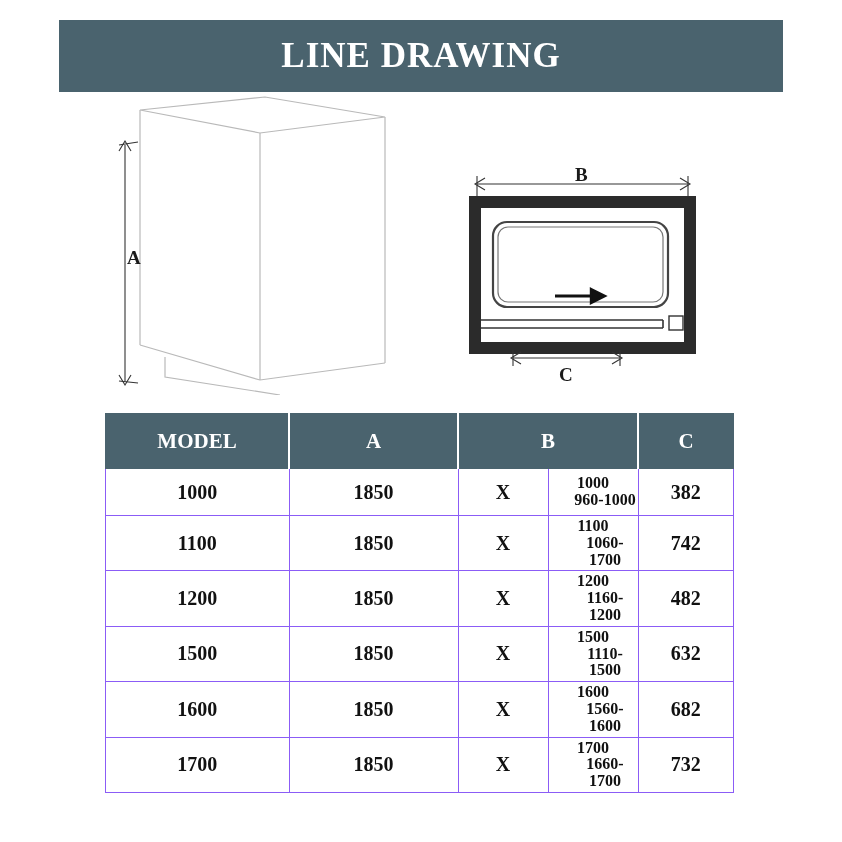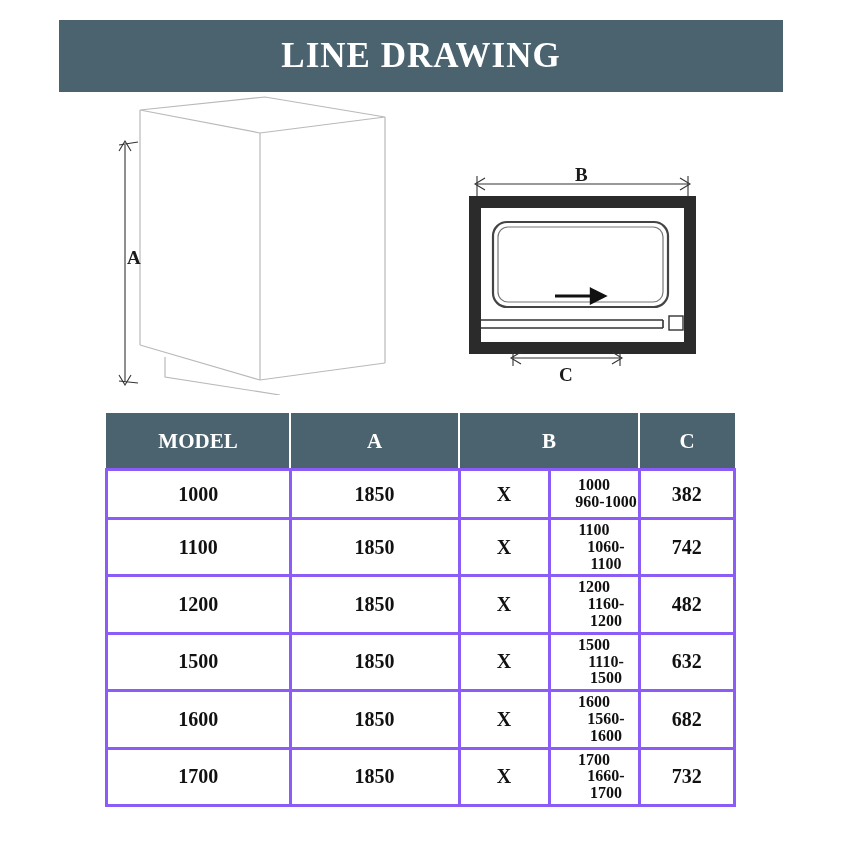--- a/index.html
+++ b/index.html
@@ -88,21 +88,21 @@
     height: 52px;
     border: 1px solid #4a636e;
     text-align: center;
     margin-top: 44px;
   }
   table.spec th.sep {
     border-left: 2px solid #ffffff;
     border-right: 2px solid #ffffff;
   }
   table.spec td {
-    border: 3px solid #8b5cf6;
+    border: 1px solid #8b5cf6;
     height: 42px;
     text-align: center;
     font-family: "Liberation Serif", serif;
     font-size: 20px;
     font-weight: bold;
     color: #111111;
     vertical-align: middle;
   }
   td.model { width: 180px; }
   td.acell { width: 165px; }
@@ -277,21 +277,21 @@
             <span class="b-range">960-1000</span>
           </td>
           <td class="ccell">382</td>
         </tr>
         <tr>
           <td class="model">1100</td>
           <td class="acell">1850</td>
           <td class="xcell">X</td>
           <td class="bcell">
             <span class="b-main">1100</span>
-            <span class="b-range">1060-1100</span>
+            <span class="b-range">1060-1700</span>
           </td>
           <td class="ccell">742</td>
         </tr>
         <tr>
           <td class="model">1200</td>
           <td class="acell">1850</td>
           <td class="xcell">X</td>
           <td class="bcell">
             <span class="b-main">1200</span>
             <span class="b-range">1160-1200</span>

